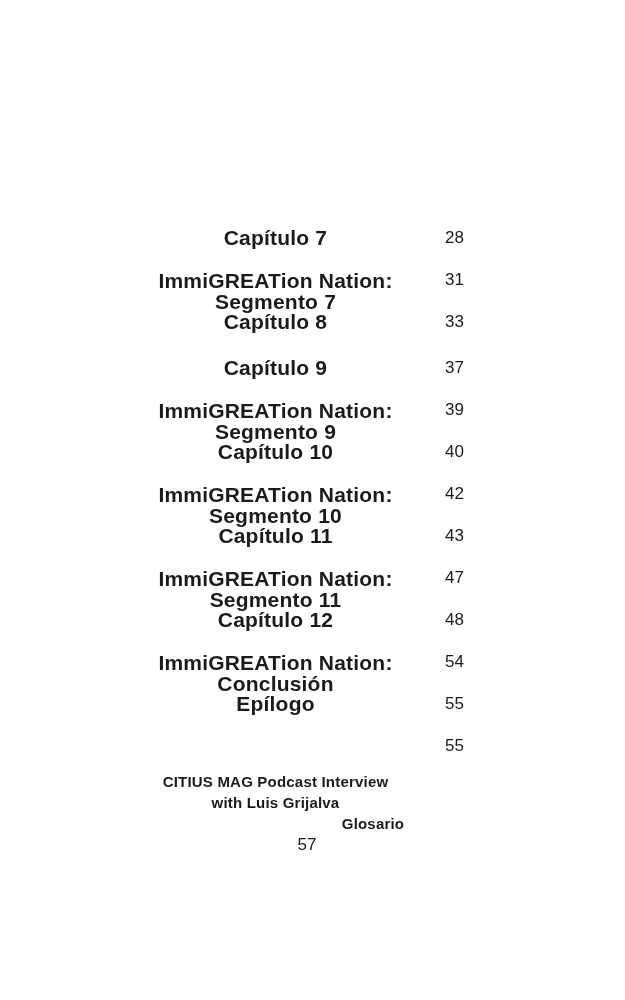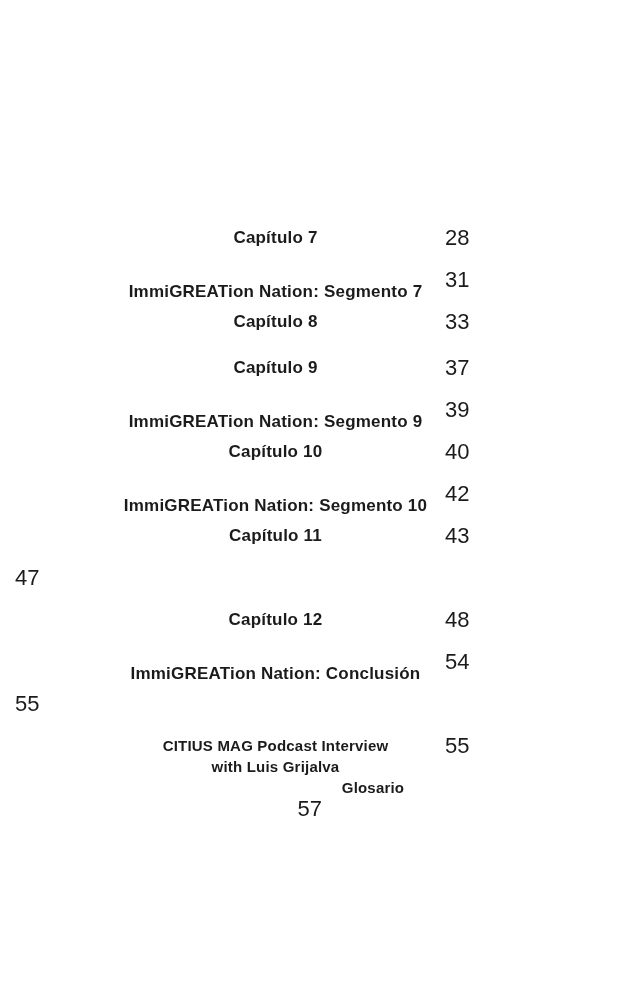--- a/index.html
+++ b/index.html
@@ -24,44 +24,45 @@
   .toc-row {
     display: flex;
     align-items: center;
     height: 42px;
     width: 625px;
   }
   .toc-row .toc-title {
     margin-left: 121px;
     width: 309px;
     text-align: center;
-    font-size: 17px;
+    font-size: 21px;
     line-height: 21px;
     letter-spacing: 0.2px;
     white-space: pre-line;
   }
   .toc-row .toc-page {
     margin-left: 15px;
     width: 45px;
     text-align: left;
-    font-size: 22px;
+    font-size: 17px;
     line-height: 21px;
     font-weight: 400;
   }
   
   .toc-row.chapter .toc-title {
     font-weight: 700;
   }
   .toc-row.segment .toc-title {
     font-weight: 700;
     margin-top: 24px;
   }
   .toc-row.chapter-small .toc-title {
     font-weight: 700;
     font-size: 15px;
+    margin-top: 36px;
   }
   
   .toc-row.gap-before {
     margin-top: 4px;
   }
   .toc-row.multiline {
     margin-top: 11px;
     height: 42px;
     align-items: flex-start;
   }
@@ -111,34 +112,36 @@
       <div class="toc-title">ImmiGREATion Nation: Segmento 10</div>
       <div class="toc-page">42</div>
     </div>
 
     <div class="toc-row chapter">
       <div class="toc-title">Capítulo 11</div>
       <div class="toc-page">43</div>
     </div>
 
     <div class="toc-row segment">
+      <div class="toc-title">ImmiGREATion Nation: Segmento 11</div>
       <div class="toc-page">47</div>
     </div>
 
     <div class="toc-row chapter">
       <div class="toc-title">Capítulo 12</div>
       <div class="toc-page">48</div>
     </div>
 
     <div class="toc-row segment">
       <div class="toc-title">ImmiGREATion Nation: Conclusión</div>
       <div class="toc-page">54</div>
     </div>
 
     <div class="toc-row chapter">
+      <div class="toc-title">Epílogo</div>
       <div class="toc-page">55</div>
     </div>
 
     <div class="toc-row chapter-small multiline">
       <div class="toc-title">CITIUS MAG Podcast Interview
 with Luis Grijalva</div>
       <div class="toc-page">55</div>
     </div>
 
     <div class="toc-row chapter-small short">

